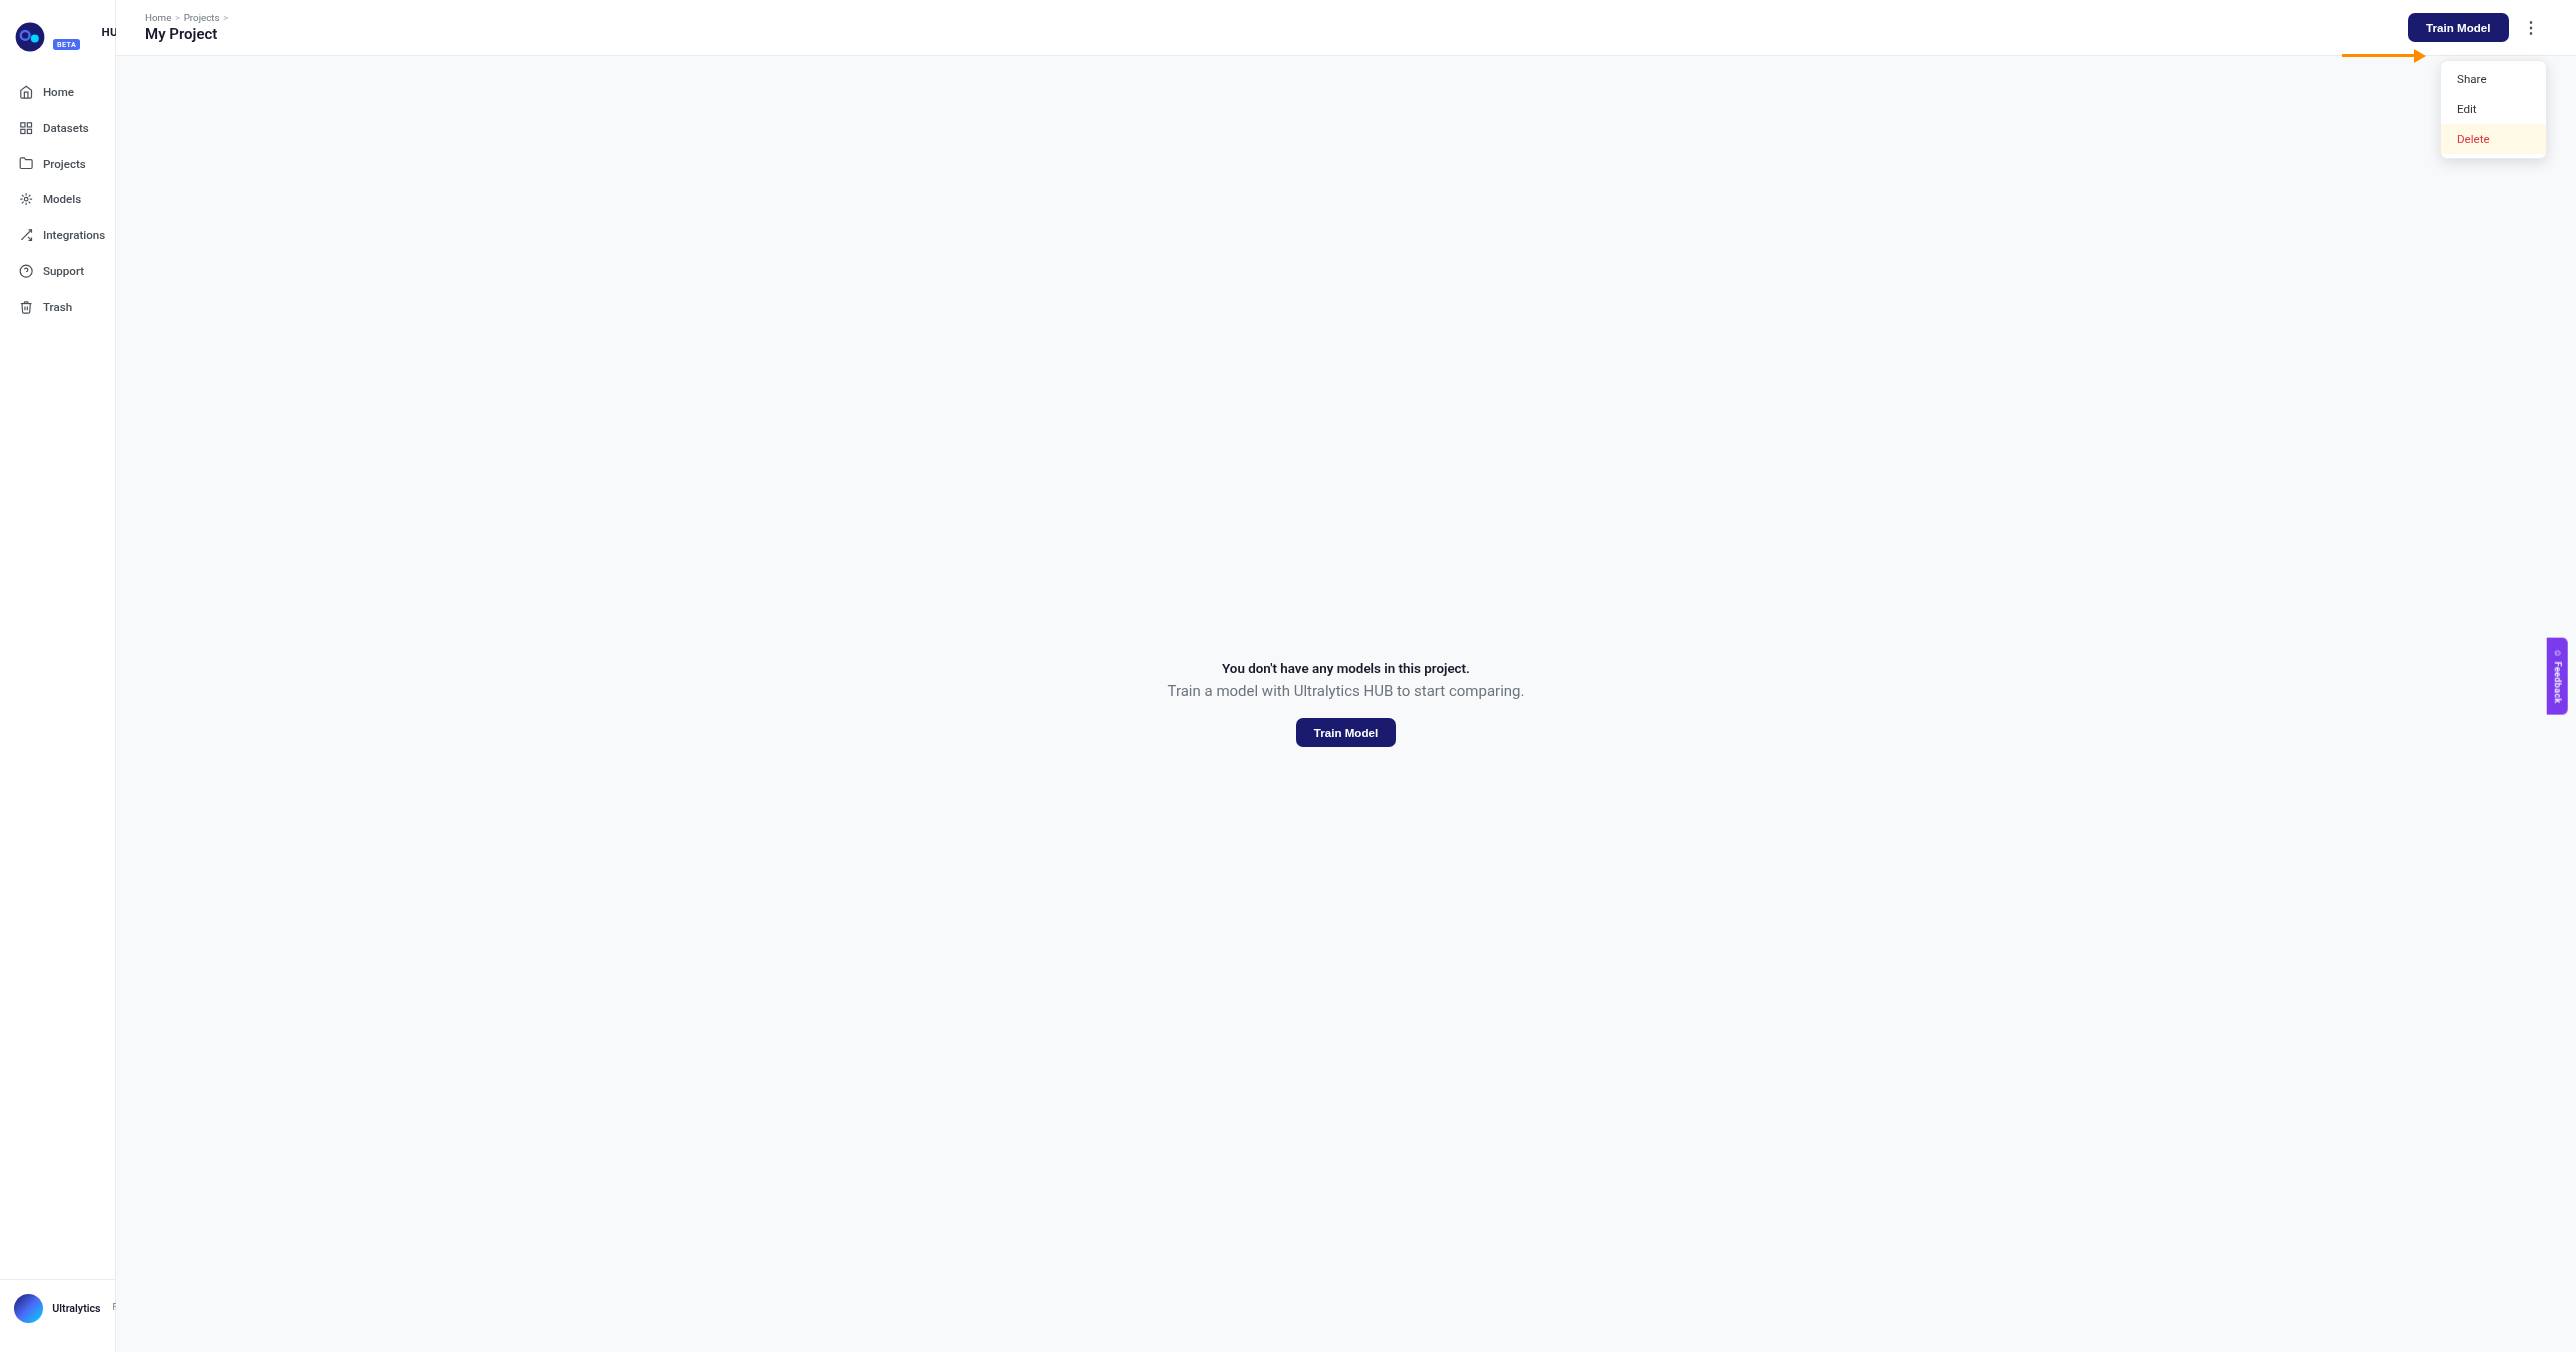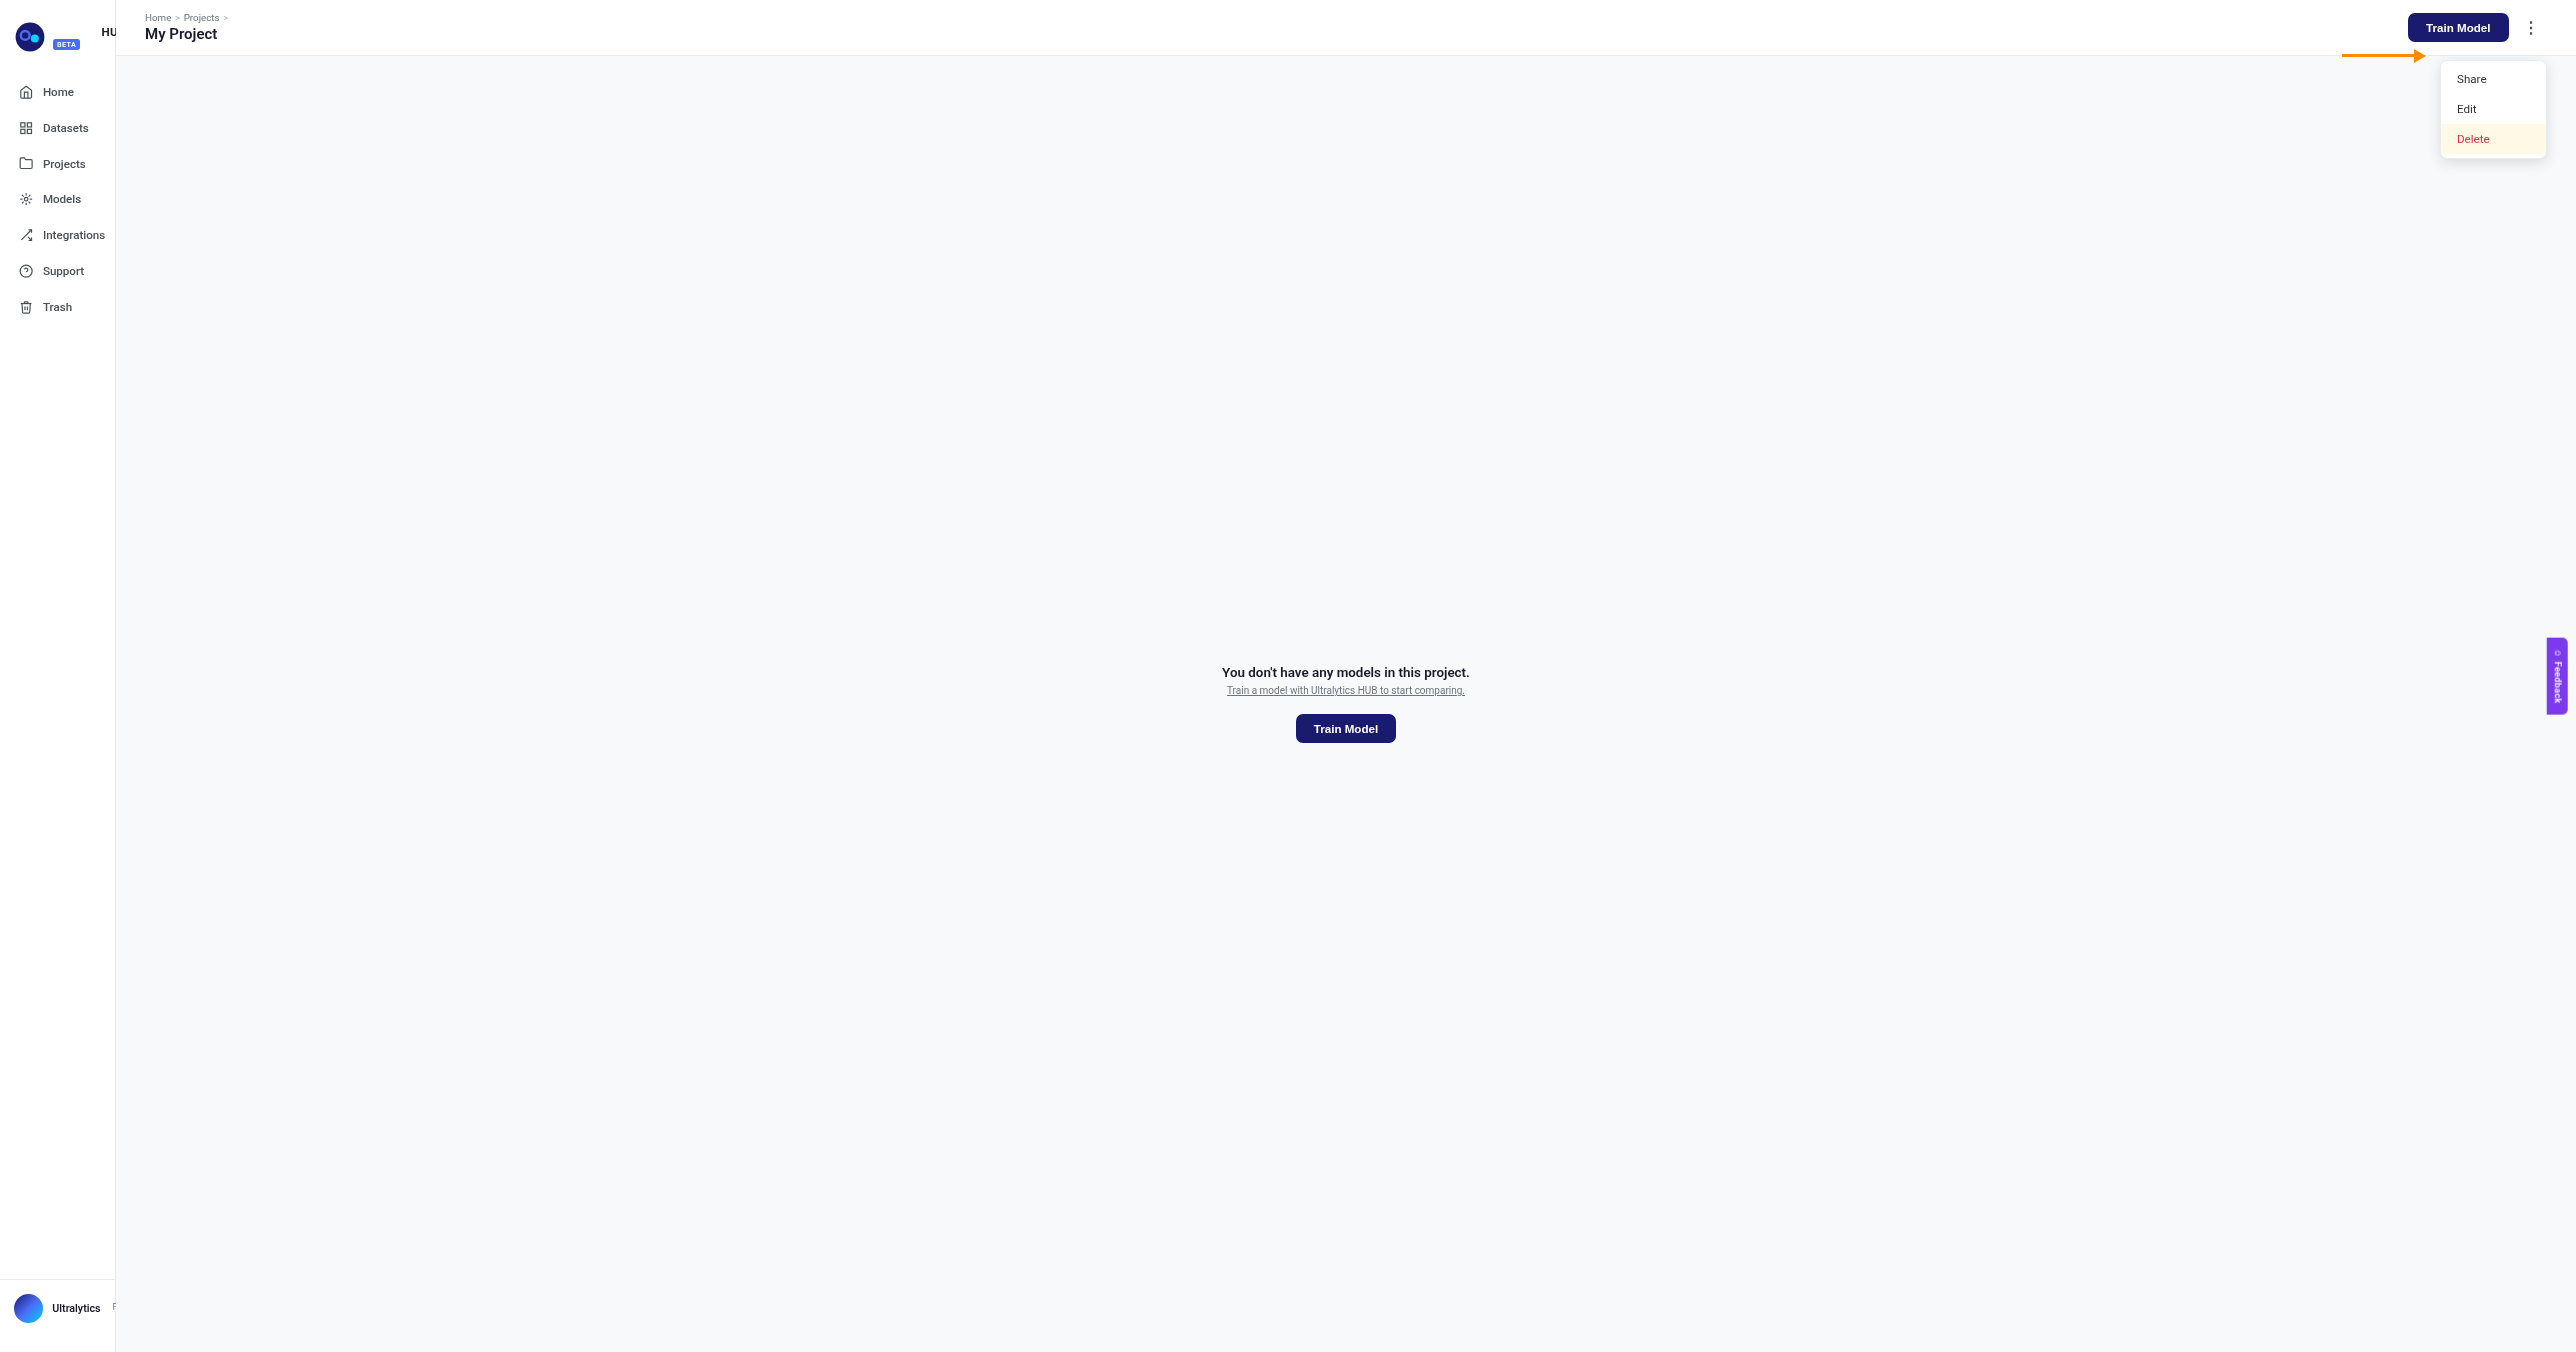--- a/index.html
+++ b/index.html
@@ -165,21 +165,21 @@
     
     .content {
       flex: 1;
       display: flex;
       align-items: center;
       justify-content: center;
       background: #f8f9fa;
     }
     .empty-state { text-align: center; }
     .empty-title { font-size: 13.4px; font-weight: 600; color: #1a1a2e; margin-bottom: 5.4px; }
-    .empty-desc { font-size: 10px; color: #6c757d; margin-bottom: 18px; text-decoration: underline; }
+    .empty-desc { font-size: 15px; color: #6c757d; margin-bottom: 18px; }
 
     
     .feedback-tab {
       position: fixed;
       right: -19.7px;
       top: 50%;
       transform: translateY(-50%) rotate(90deg);
       background: #7c3aed;
       color: white;
       font-size: 9px;

